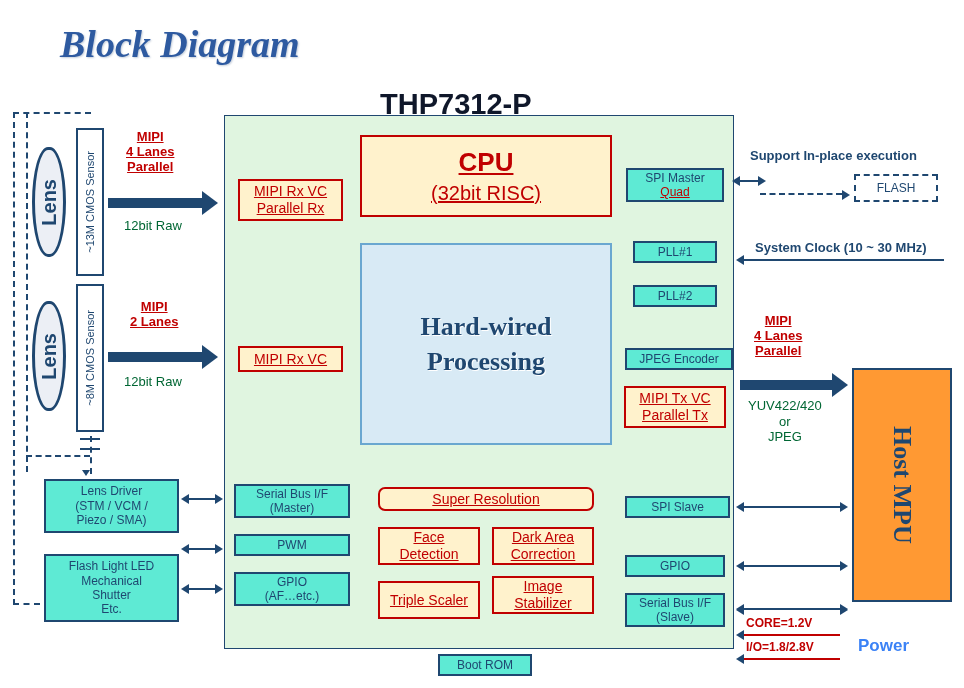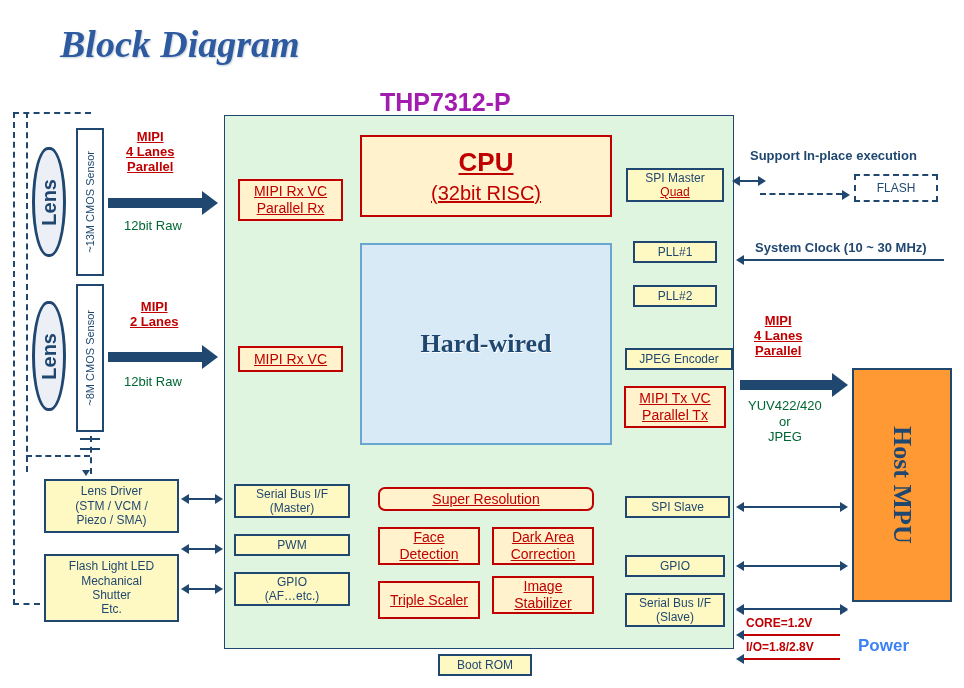--- a/index.html
+++ b/index.html
@@ -20,22 +20,22 @@
     font-size: 38px;
     color: #2e5aa0;
     text-shadow: 1px 1px 2px #c5ceda;
   }
   .chip-name {
     position: absolute;
     top: 88px;
     left: 380px;
     font-family: Arial, sans-serif;
     font-weight: bold;
-    font-size: 25px;
-    color: #a21caf;
+    font-size: 29px;
+    color: #0f172a;
   }
   .chip-bg {
     position: absolute;
     top: 115px;
     left: 224px;
     width: 510px;
     height: 534px;
     background: #e0f5e0;
     border: 1px solid #1f4770;
   }
@@ -49,21 +49,21 @@
     justify-content: center;
     line-height: 1.2;
   }
   .yellow-red {
     background: #fff2cc;
     border: 2px solid #c00000;
     color: #c00000;
   }
   .yellow-red u { text-decoration: underline; }
   .white-navy {
-    background: #fef9c3;
+    background: #5eead4;
     border: 2px solid #1f4770;
     color: #1f4770;
   }
   .dashed-navy {
     background: #fff;
     border: 2px dashed #1f4770;
     color: #1f4770;
   }
   .cpu-label { font-size: 26px; font-weight: bold; text-decoration: underline; }
   .cpu-sub { font-size: 20px; text-decoration: underline; margin-top: 2px; }
@@ -210,20 +210,21 @@
   <u>MIPI Rx VC</u>
 </div>
 
 <div class="box yellow-red" style="top:135px;left:360px;width:252px;height:82px;">
   <span class="cpu-label">CPU</span>
   <span class="cpu-sub">(32bit RISC)</span>
 </div>
 
 <div class="box" style="top:243px;left:360px;width:252px;height:202px;background:#d8eaf5;border:2px solid #6aa7d0;">
   <span class="isp-text">Hard-wired</span>
+  <span class="isp-text">Processing</span>
 </div>
 
 <div class="box white-navy small-box" style="top:168px;left:626px;width:98px;height:34px;">
   <span style="color:#1f4770">SPI Master</span>
   <span style="color:#c00000;text-decoration:underline;">Quad</span>
 </div>
 
 <div class="box white-navy small-box" style="top:241px;left:633px;width:84px;height:22px;">
     <span>PLL#1</span>
   </div>

